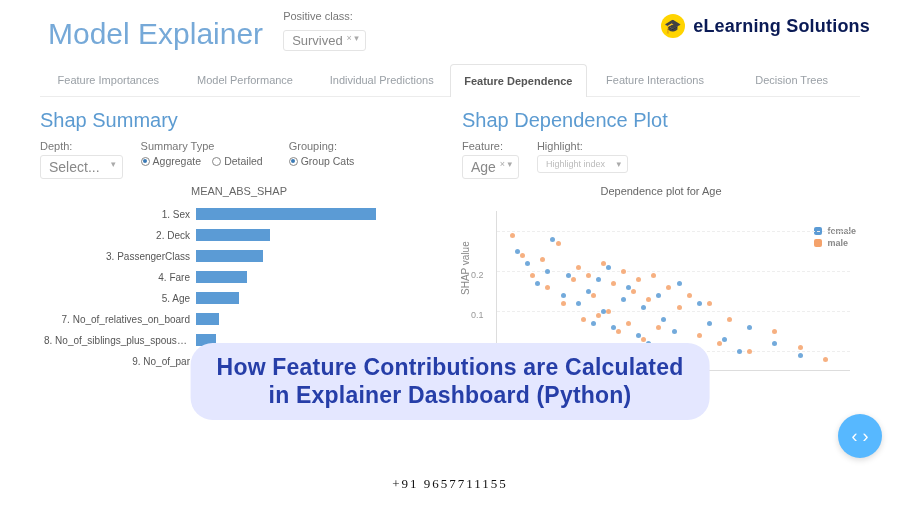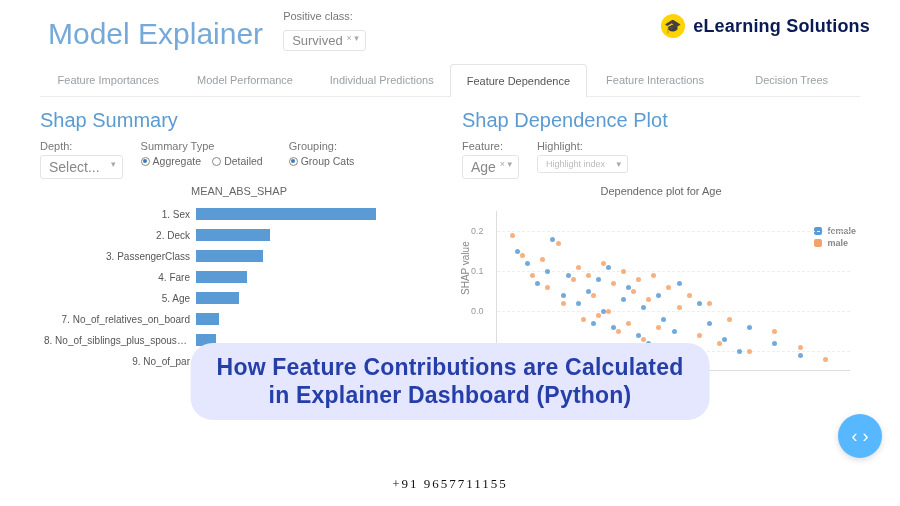--- a/index.html
+++ b/index.html
@@ -71,21 +71,21 @@
     border-bottom: none;
     cursor: pointer;
   }
   .tab.active {
     color: #555;
     border-color: #e4e4e4;
     border-radius: 4px 4px 0 0;
     background: #fff;
     position: relative;
     top: 1px;
-    font-weight: 400;
+    font-weight: 700;
   }
   .panels {
     display: flex;
     padding: 12px 40px 0 40px;
     gap: 24px;
   }
   .panel { flex: 1; }
   .panel-title {
     font-size: 20px; color:#5c9bd1; font-weight:400; margin-bottom:8px;
   }
@@ -106,21 +106,21 @@
   .barchart{padding-left:4px;}
   .bar-row{display:flex;align-items:center;height:18px;margin-bottom:3px;}
   .bar-label{width:152px;text-align:right;padding-right:6px;font-size:10px;color:#555;white-space:nowrap;overflow:hidden;text-overflow:ellipsis;}
   .bar-track{flex:1;max-width:180px;}
   .bar{height:12px;background:#5b9bd5;}
   
   .scatter-wrap{position:relative;height:190px;padding:6px 10px 0 34px;}
   .scatter-ylab{position:absolute;left:-2px;top:90px;transform:rotate(-90deg);transform-origin:left top;font-size:10px;color:#888;}
   .scatter-area{position:relative;width:100%;height:160px;border-left:1px solid #ddd;border-bottom:1px solid #ddd;}
   .grid-h{position:absolute;left:0;right:0;border-top:1px dashed #eee;}
-  .ytick{position:absolute;left:-26px;font-size:9px;color:#999;transform:translateY(-50%);}
+  .ytick{position:absolute;left:-26px;font-size:9px;color:#999;transform:translateY(-50%);margin-top:44px;}
   .pt{position:absolute;width:5px;height:5px;border-radius:50%;opacity:.85;}
   .pt.f{background:#5b9bd5;}
   .pt.m{background:#f4a26b;}
   .legend{position:absolute;right:4px;top:21px;font-size:9px;color:#888;font-weight:bold;}
   .legend div{display:flex;align-items:center;gap:5px;margin-bottom:2px;}
   .sw{width:8px;height:8px;border-radius:2px;}
   .sw.f{background:#5b9bd5;}.sw.m{background:#f4a26b;}
   
   .banner{
     position:absolute;left:50%;bottom:86px;transform:translateX(-50%);

